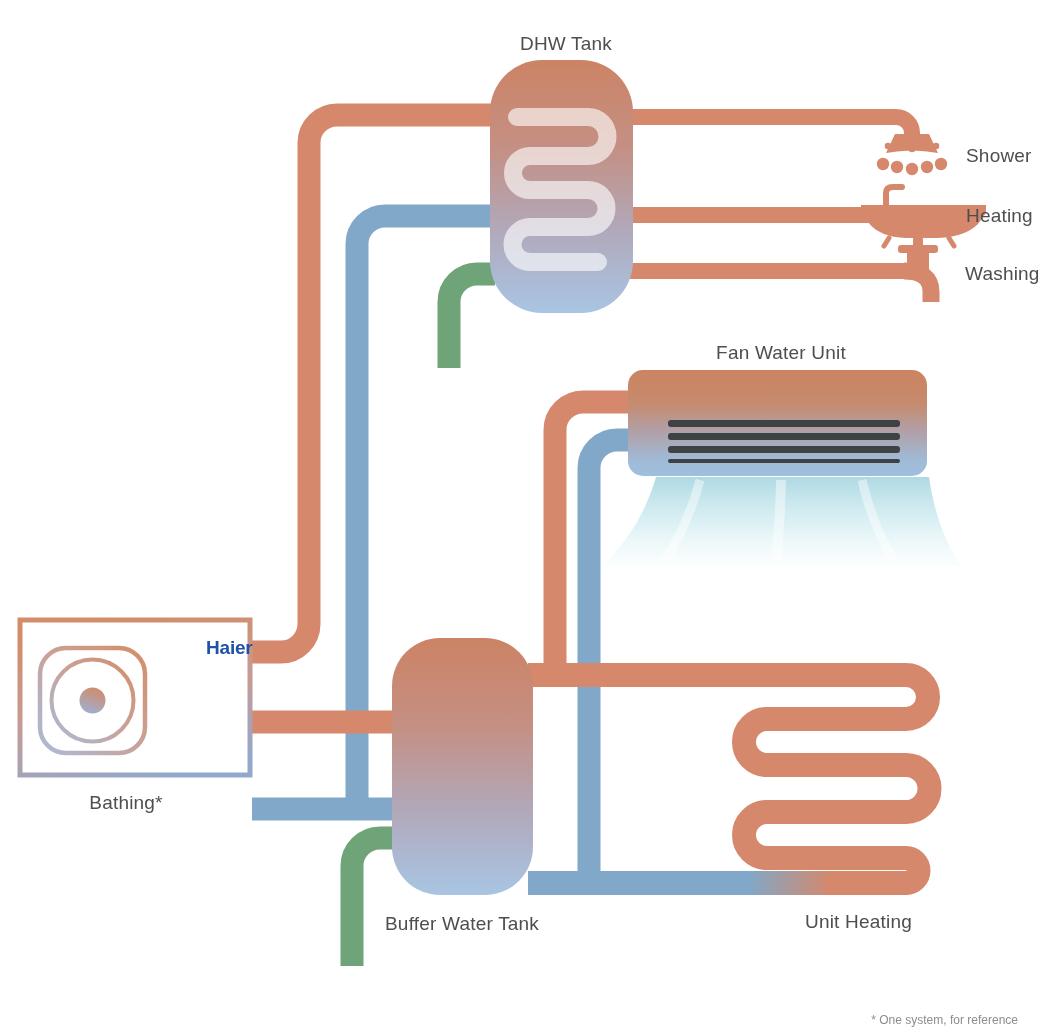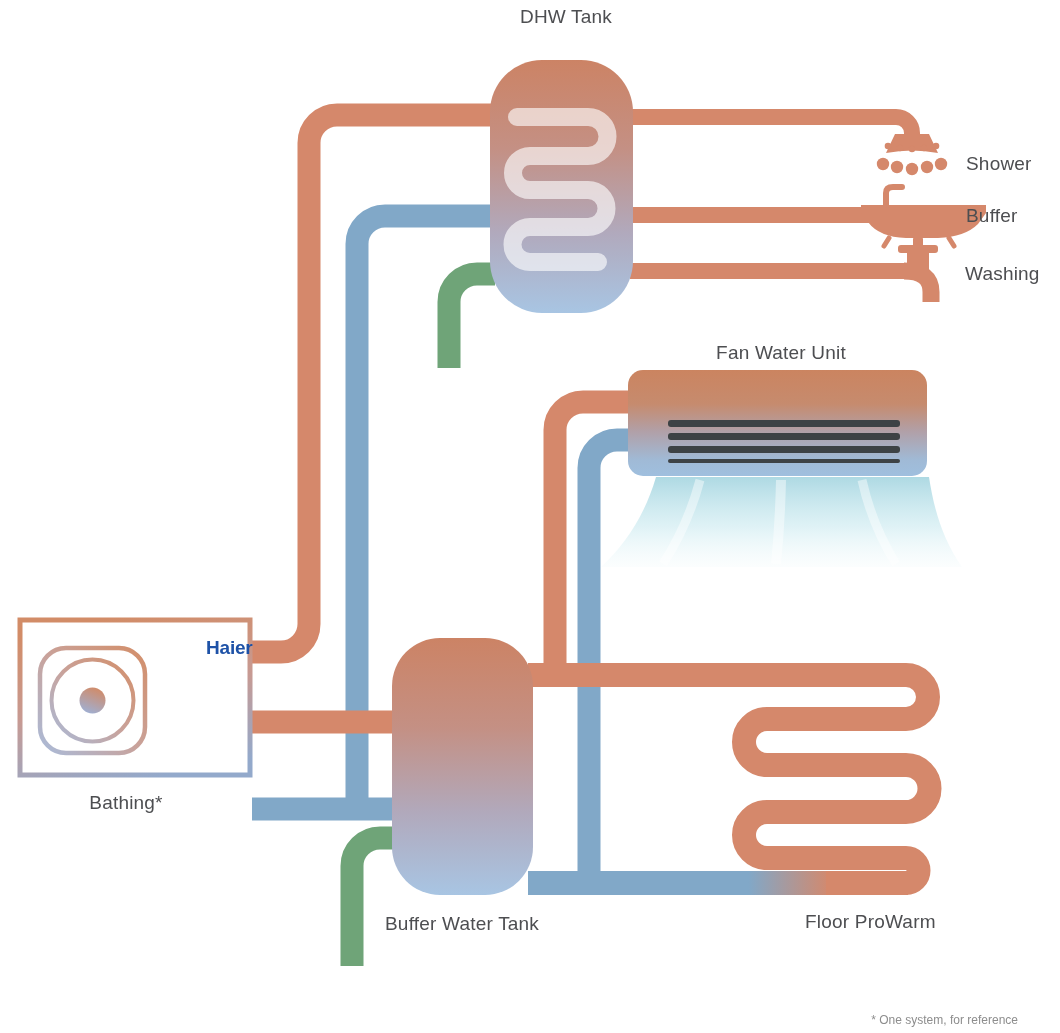--- a/index.html
+++ b/index.html
@@ -164,33 +164,33 @@
   <g>
     <rect x="20" y="620" width="230" height="155" fill="#FFFFFF" stroke="url(#gradBorder)" stroke-width="5"></rect>
     <g>
       <rect x="40" y="648" width="105" height="105" rx="26" fill="none" stroke="url(#gradFan)" stroke-width="4.5"></rect>
       <circle cx="92.5" cy="700.5" r="41" fill="none" stroke="url(#gradFan)" stroke-width="4"></circle>
       <circle cx="92.5" cy="700.5" r="13" fill="url(#gradDot)"></circle>
     </g>
   </g>
 </svg>
 
-<div class="lbl center" style="left:566px;top:6px;">DHW Tank</div>
+<div class="lbl center" style="left:566px;top:33px;">DHW Tank</div>
 
 <div class="lbl center" style="left:781px;top:342px;">Fan Water Unit</div>
 
-<div class="lbl" style="left:966px;top:153px;">Shower</div>
+<div class="lbl" style="left:966px;top:145px;">Shower</div>
 
-<div class="lbl" style="left:966px;top:205px;">Buffer</div>
+<div class="lbl" style="left:966px;top:205px;">Heating</div>
 
 <div class="lbl" style="left:965px;top:263px;">Washing</div>
 
 <div class="brand" style="left:173px;top:637px;">Haier</div>
 
 <div class="lbl center" style="left:126px;top:792px;">Bathing*</div>
 
 <div class="lbl" style="left:385px;top:913px;">Buffer Water Tank</div>
 
-<div class="lbl" style="left:805px;top:911px;">Floor ProWarm</div>
+<div class="lbl" style="left:805px;top:911px;">Unit Heating</div>
 
 <div class="footnote" style="right:42px;top:1013px;">* One system, for reference</div>
 
 </div>
 
 </body></html>

